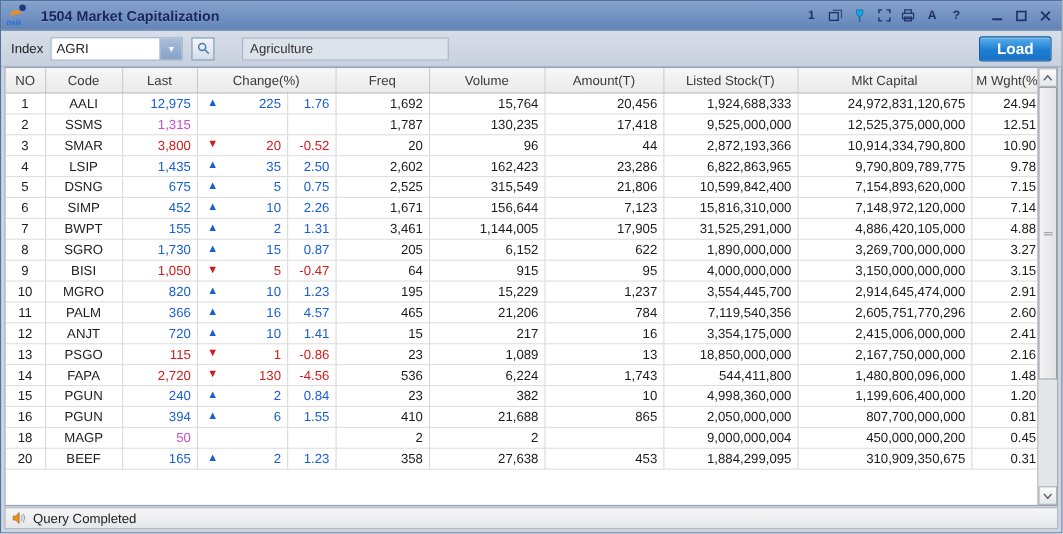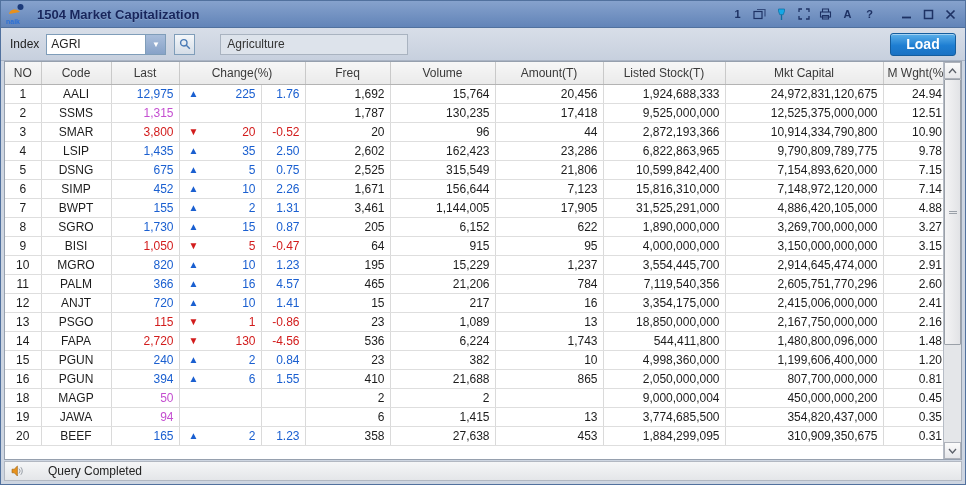--- a/index.html
+++ b/index.html
@@ -99,21 +99,21 @@
     background:linear-gradient(90deg,#f4f4f5,#e2e3e6);
     border:1px solid #9aa0a8; box-sizing:border-box; border-radius:1px;
     display:flex; align-items:center; justify-content:center;
   }
   .sb-grip { width:8px; border-top:1px solid #9aa0a8; border-bottom:1px solid #9aa0a8; height:3px; box-sizing:border-box; }
   
   .statusbar {
     height:20px; flex:0 0 20px; margin-top:1px;
     background:linear-gradient(#f5f6f7,#e4e6e9);
     border:1px solid #b2b8c2; box-sizing:border-box;
-    display:flex; align-items:center; padding:0 6px; gap:24px; color:#222;
+    display:flex; align-items:center; padding:0 6px; gap:6px; color:#222;
   }
 </style>
 </head>
 <body>
 
 <div class="window">
 
   <div class="titlebar">
     <span class="logo">
       <svg width="18" height="13" viewBox="0 0 18 13">
@@ -450,34 +450,20 @@
                 <td class="num t-unch"></td>
                 <td class="num t-unch"></td>
                 <td class="num">2</td>
                 <td class="num">2</td>
                 <td class="num"></td>
                 <td class="num">9,000,000,004</td>
                 <td class="num">450,000,000,200</td>
                 <td class="num c-wght">0.45</td>
               </tr>
               <tr>
-                <td class="c-no">19</td>
-                <td class="c-code">JAWA</td>
-                <td class="num t-unch">94</td>
-                <td class="c-arrow t-unch"></td>
-                <td class="num t-unch"></td>
-                <td class="num t-unch"></td>
-                <td class="num">6</td>
-                <td class="num">1,415</td>
-                <td class="num">13</td>
-                <td class="num">3,774,685,500</td>
-                <td class="num">354,820,437,000</td>
-                <td class="num c-wght">0.35</td>
-              </tr>
-              <tr>
                 <td class="c-no">20</td>
                 <td class="c-code">BEEF</td>
                 <td class="num t-up">165</td>
                 <td class="c-arrow t-up">▲</td>
                 <td class="num t-up">2</td>
                 <td class="num t-up">1.23</td>
                 <td class="num">358</td>
                 <td class="num">27,638</td>
                 <td class="num">453</td>
                 <td class="num">1,884,299,095</td>

